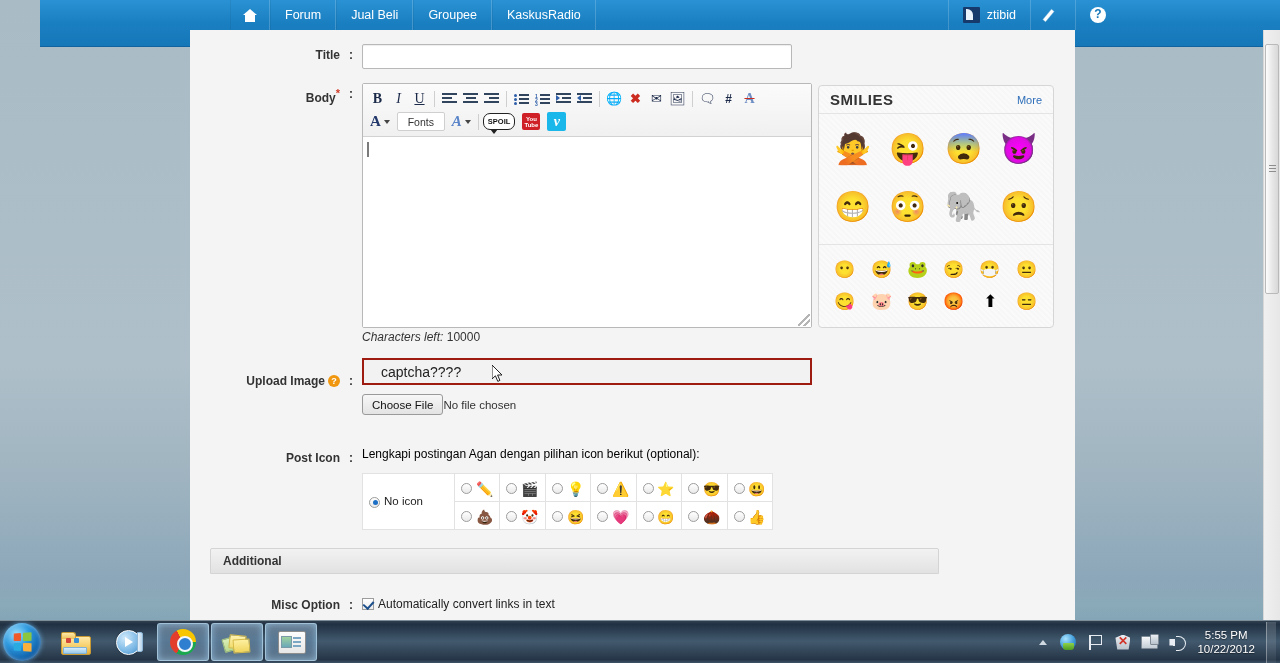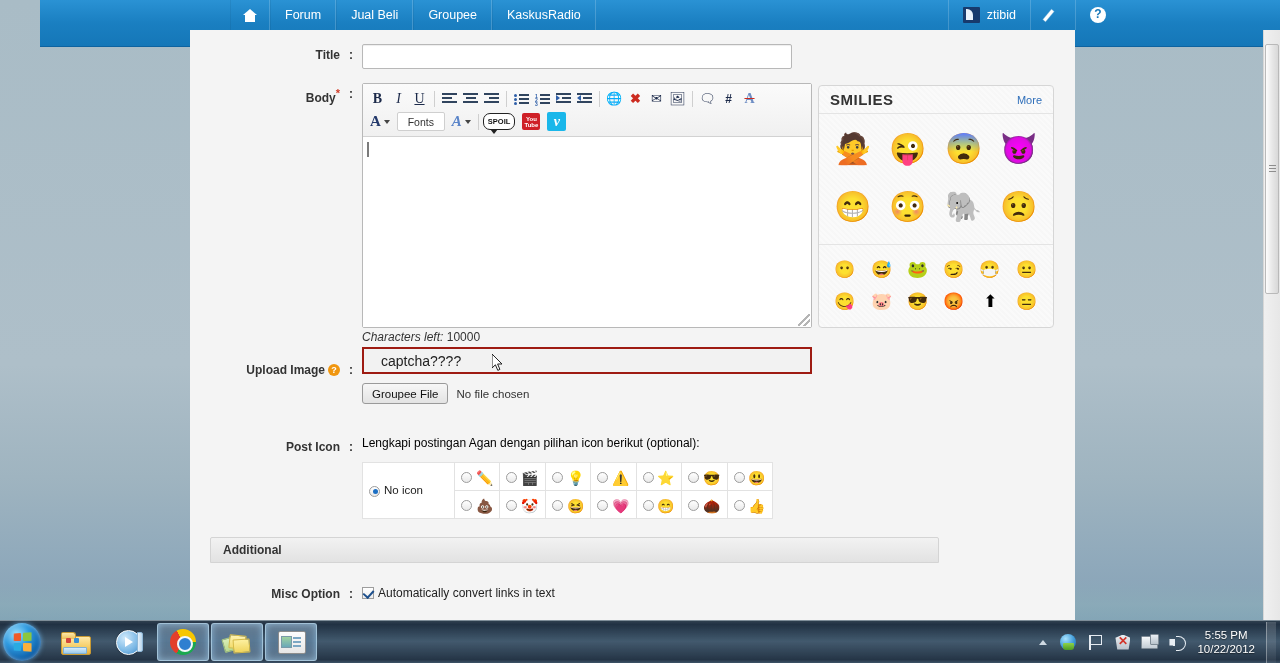--- a/index.html
+++ b/index.html
@@ -212,39 +212,39 @@
       linear-gradient(135deg, transparent 0 45%, #b5b5b5 45% 55%, transparent 55% 100%),
       linear-gradient(135deg, transparent 0 70%, #b5b5b5 70% 80%, transparent 80% 100%);
     cursor: nwse-resize;
   }
 
   .charleft { font-size: 12px; font-style: italic; color: #333; margin-top: 2px; }
   .charleft b { font-style: normal; font-weight: normal; }
 
   
   .annot-box {
-    position: relative; width: 450px; height: 27px; margin-top: 3px;
+    position: relative; width: 450px; height: 27px; margin-top: 14px;
     border: 2px solid #9e1b12; background: #f2f2f2;
     display: flex; align-items: center;
   }
   .annot-text { font-size: 14px; color: #222; padding-left: 17px; }
   .annot-cursor {
     position: absolute; left: 128px; top: 5px; width: 12px; height: 18px;
   }
 
   .clickhint { font-size: 11.5px; color: #333; }
 
   .choose-wrap { display: flex; align-items: center; margin-top: 12px; }
   .choose-btn {
     height: 21px; padding: 0 9px; font-size: 11.5px; color: #111;
     border: 1px solid #9a9a9a; border-radius: 3px;
     background: linear-gradient(180deg,#f7f7f7 0%,#e3e3e3 100%);
     display: flex; align-items: center; cursor: pointer;
   }
-  .nofile { font-size: 11.5px; color: #333; margin-left: 8px; }
+  .nofile { font-size: 11.5px; color: #333; margin-left: 0; }
 
   .posticon-text { font-size: 12px; color: #000000; }
   .icon-table {
     margin-top: 12px; border-collapse: collapse; border: 1px solid #d9d9d9; background: #fff;
   }
   .icon-table td {
     border: 1px solid #e2e2e2; height: 28px; padding: 0 6px; vertical-align: middle;
   }
   .icon-table td.noicon { width: 92px; font-size: 11.5px; color: #222; white-space: nowrap; }
   .icon-table td.cell { text-align: center; white-space: nowrap; }
@@ -651,21 +651,21 @@
 
       <div class="row" style="margin-top:-15px;">
         <div class="row-label">
           <span>Upload Image</span><span class="helpdot">?</span>
         </div>
         <div class="row-colon">:</div>
         <div class="row-field">
           <div class="clickhint">*Click thumbnail image to add to post content</div>
           <div class="choose-wrap">
             <div class="choose-btn">
-                <span>Groupee File</span>
+                <span>Choose File</span>
               </div>
             <div class="nofile">No file chosen</div>
           </div>
         </div>
       </div>
 
       <div class="row" style="margin-top:32px;">
         <div class="row-label">Post Icon</div>
         <div class="row-colon">:</div>
         <div class="row-field">

